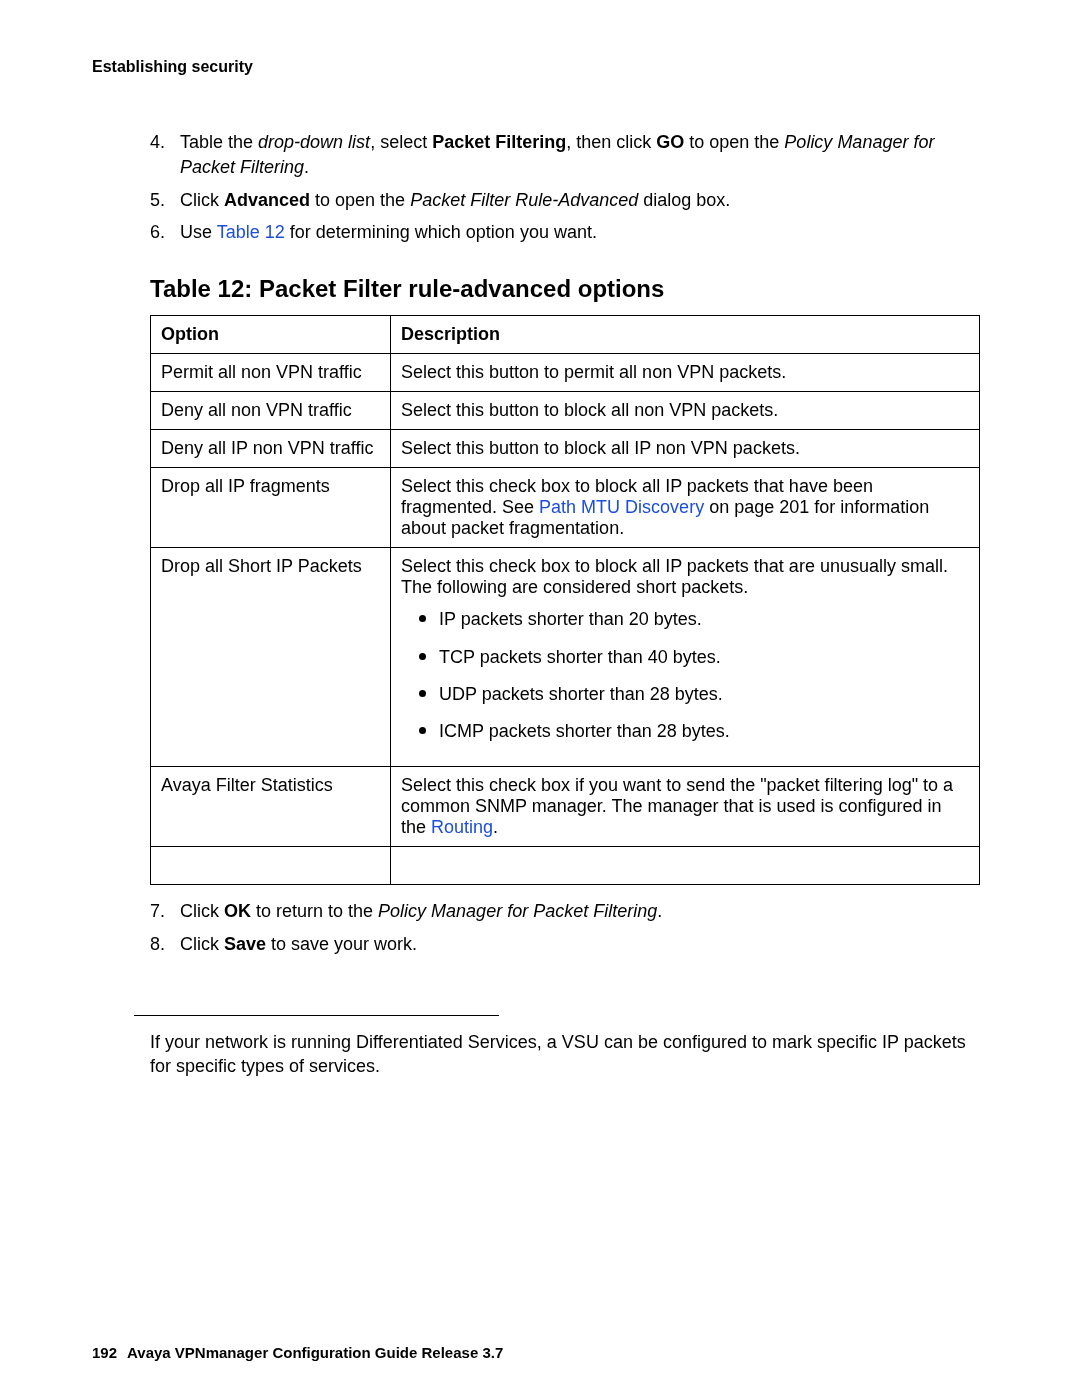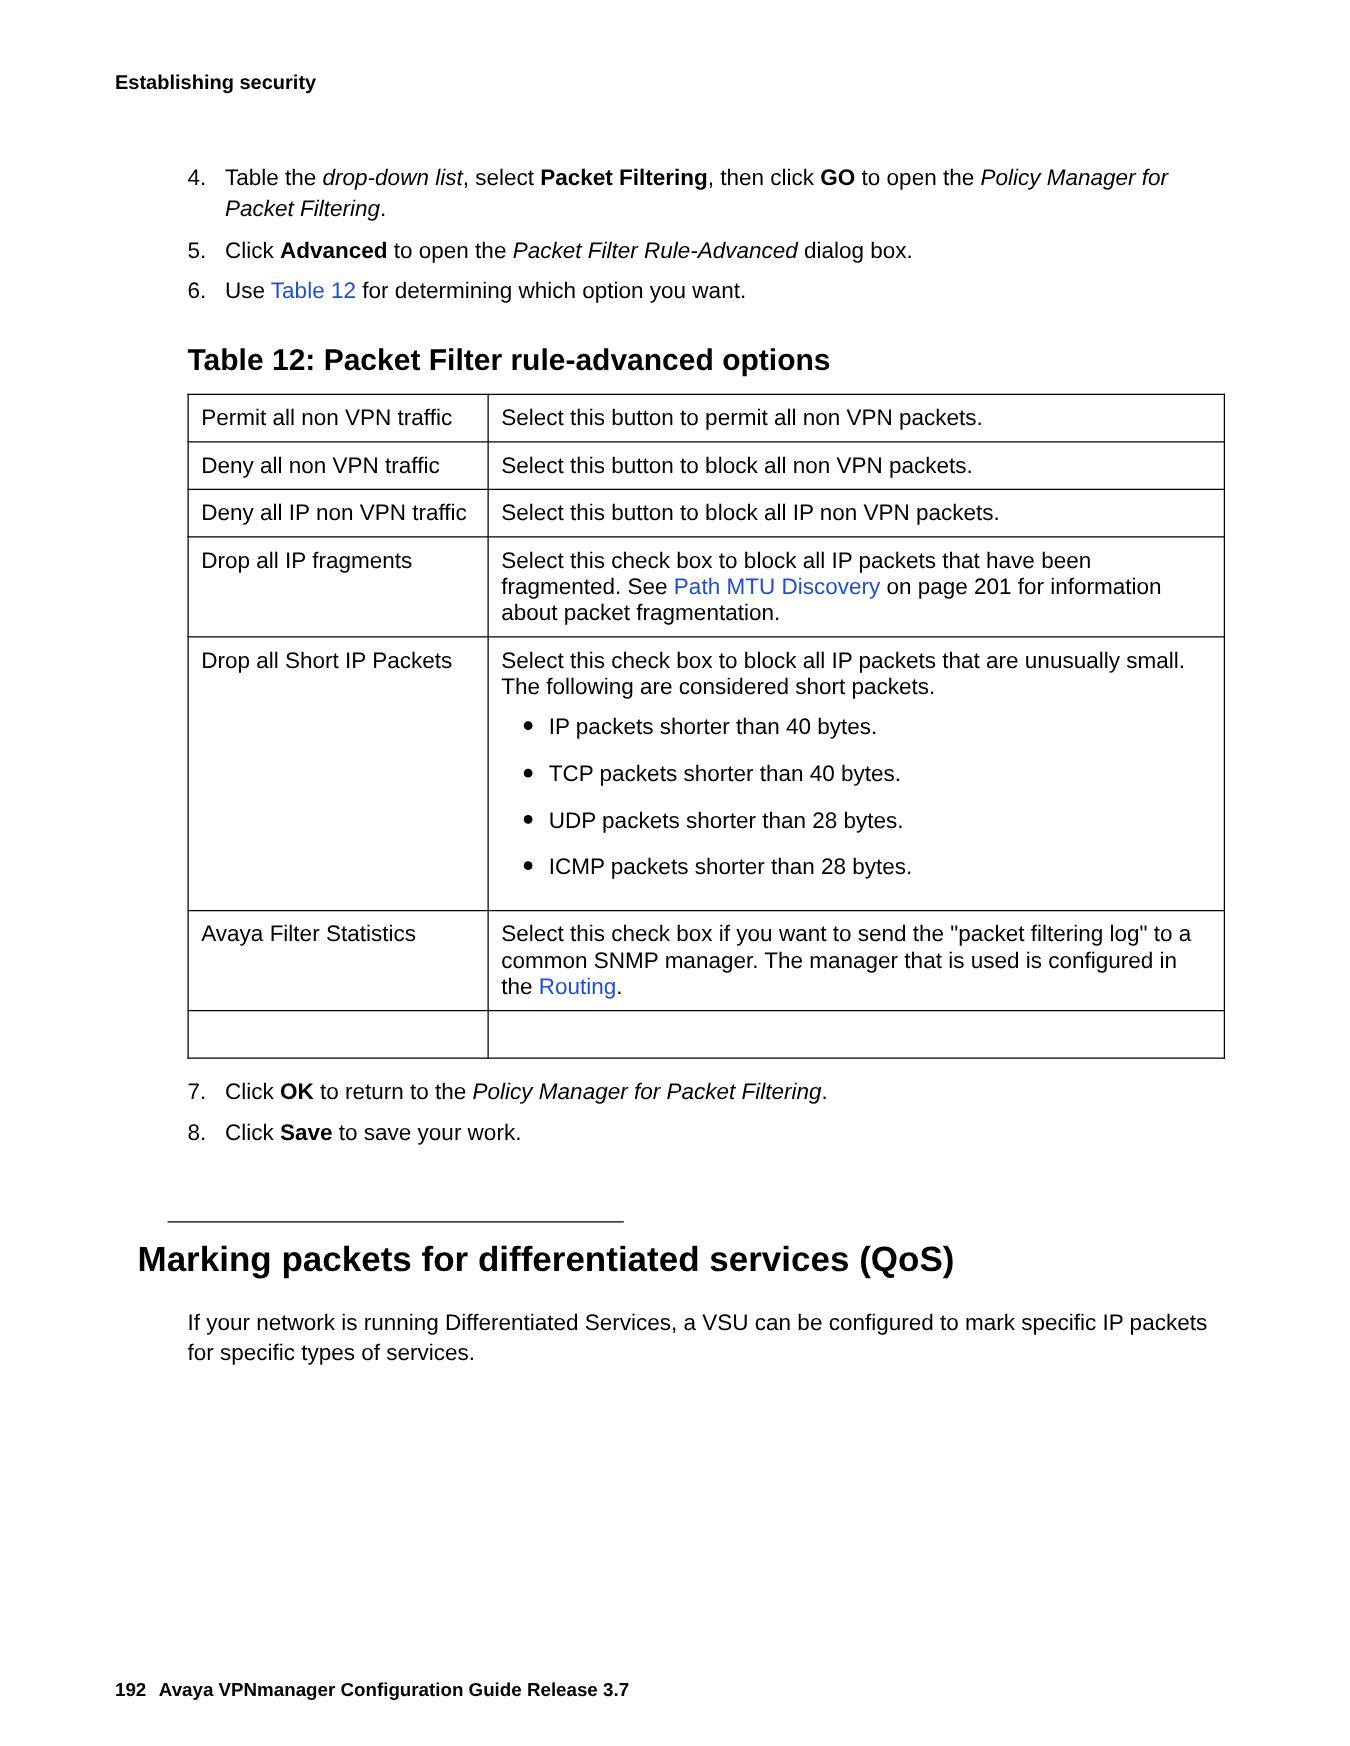--- a/index.html
+++ b/index.html
@@ -149,20 +149,24 @@
     </li>
     <li>
       <span>Use </span><span class="link">Table 12</span><span> for determining which option you want.</span>
     </li>
   </ol>
 
   <div class="table-caption">Table 12: Packet Filter rule-advanced options</div>
 
   <table class="opts">
     <tbody>
+        <tr>
+      <th>Option</th>
+      <th>Description</th>
+    </tr>
     <tr>
       <td class="opt">Permit all non VPN traffic</td>
       <td>Select this button to permit all non VPN packets.</td>
     </tr>
     <tr>
       <td class="opt">Deny all non VPN traffic</td>
       <td>Select this button to block all non VPN packets.</td>
     </tr>
     <tr>
       <td class="opt">Deny all IP non VPN traffic</td>
@@ -172,21 +176,21 @@
       <td class="opt">Drop all IP fragments</td>
       <td>
         <span>Select this check box to block all IP packets that have been fragmented. See </span><span class="link">Path MTU Discovery</span><span> on page 201</span><span> for information about packet fragmentation.</span>
       </td>
     </tr>
     <tr>
       <td class="opt">Drop all Short IP Packets</td>
       <td>
         <span>Select this check box to block all IP packets that are unusually small. The following are considered short packets.</span>
         <ul class="bullets">
-          <li>IP packets shorter than 40 bytes.</li>
+          <li>IP packets shorter than 20 bytes.</li>
           <li>TCP packets shorter than 40 bytes.</li>
           <li>UDP packets shorter than 28 bytes.</li>
           <li>ICMP packets shorter than 28 bytes.</li>
         </ul>
       </td>
     </tr>
     <tr>
       <td class="opt">Avaya Filter Statistics</td>
       <td>
         <span>Select this check box if you want to send the "packet filtering log" to a common SNMP manager. The manager that is used is configured in the </span><span class="link">Routing</span><span>.</span>
@@ -203,21 +207,20 @@
     <li>
       <span>Click </span><span class="bold">OK</span><span> to return to the </span><span class="italic">Policy Manager for Packet Filtering</span><span>.</span>
     </li>
     <li>
       <span>Click </span><span class="bold">Save</span><span> to save your work.</span>
     </li>
   </ol>
 
   <hr class="rule">
 
-  <h2 class="section-title">Marking packets for differentiated services (QoS)</h2>
 
   <p class="body">If your network is running Differentiated Services, a VSU can be configured to mark specific IP packets for specific types of services.</p>
 
 </div>
 
 <div class="footer">
   <span class="pagenum">192</span><span>Avaya VPNmanager Configuration Guide Release 3.7</span>
 </div>
 
 </body></html>

